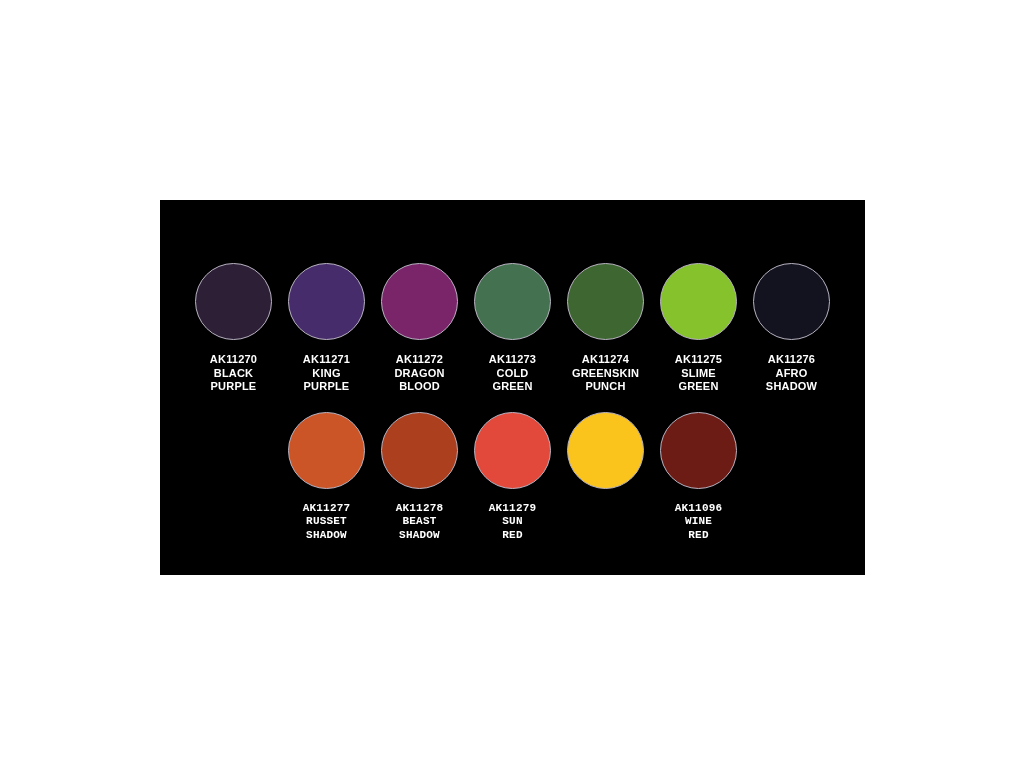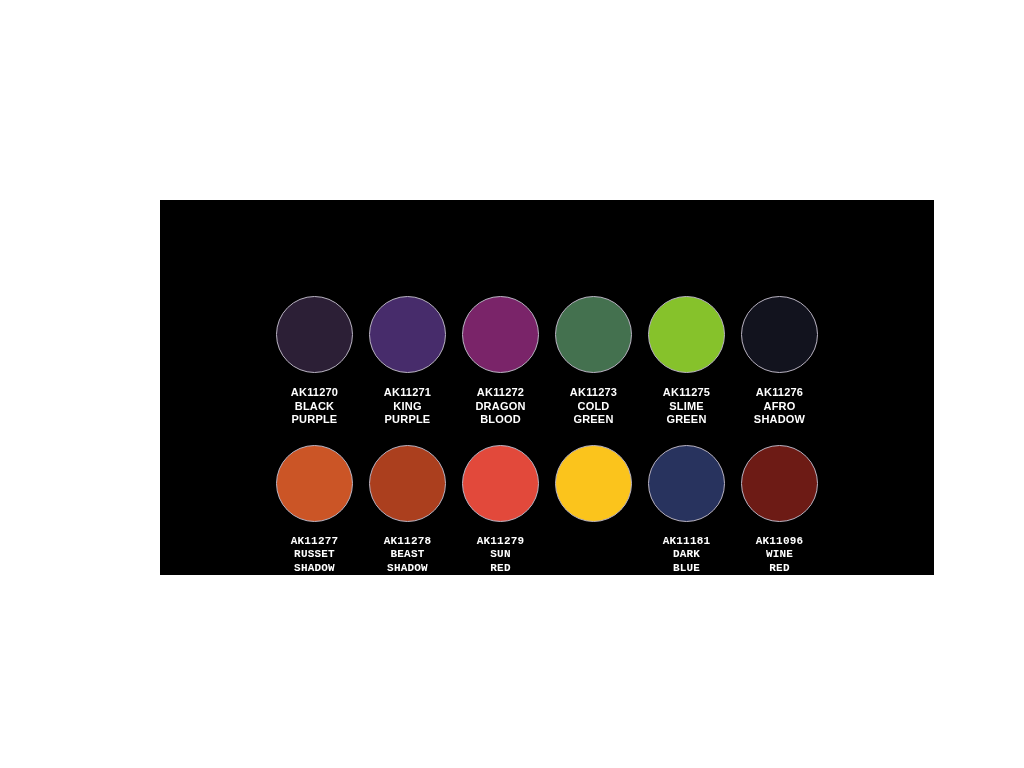--- a/index.html
+++ b/index.html
@@ -9,27 +9,27 @@
     height: 768px;
     background: #ffffff;
     font-family: "Liberation Sans", sans-serif;
     overflow: hidden;
   }
 
   #board {
     position: absolute;
     left: 160px;
     top: 200px;
-    width: 774px;
+    width: 705px;
     height: 375px;
     background: #000000;
     box-sizing: border-box;
     display: flex;
     flex-direction: column;
-    justify-content: flex-end;
+    justify-content: center;
     align-items: center;
     padding-top: 30px;
   }
 
   .swatch-row {
     display: flex;
     flex-direction: row;
     justify-content: center;
     align-items: flex-start;
     width: 100%;
@@ -108,20 +108,28 @@
       </div>
       <div class="swatch-cell">
         <div class="dot" style="background-color: rgb(68, 113, 79);"></div>
         <div class="caption">
           <span class="code">AK11273</span>
           <span class="pname">COLD
 GREEN</span>
         </div>
       </div>
       <div class="swatch-cell">
+        <div class="dot" style="background-color: rgb(62, 102, 48);"></div>
+        <div class="caption">
+          <span class="code">AK11274</span>
+          <span class="pname">GREENSKIN
+PUNCH</span>
+        </div>
+      </div>
+      <div class="swatch-cell">
         <div class="dot" style="background-color: rgb(134, 194, 43);"></div>
         <div class="caption">
           <span class="code">AK11275</span>
           <span class="pname">SLIME
 GREEN</span>
         </div>
       </div>
       <div class="swatch-cell">
         <div class="dot" style="background-color: rgb(18, 19, 30);"></div>
         <div class="caption">
@@ -153,28 +161,20 @@
         <div class="caption">
           <span class="code">AK11279</span>
           <span class="pname">SUN
 RED</span>
         </div>
       </div>
       <div class="swatch-cell">
         <div class="dot" style="background-color: rgb(251, 196, 28);"></div>
       </div>
       <div class="swatch-cell">
-        <div class="dot" style="background-color: rgb(40, 51, 94);"></div>
-        <div class="caption">
-          <span class="code">AK11181</span>
-          <span class="pname">DARK
-BLUE</span>
-        </div>
-      </div>
-      <div class="swatch-cell">
         <div class="dot" style="background-color: rgb(109, 27, 21);"></div>
         <div class="caption">
           <span class="code">AK11096</span>
           <span class="pname">WINE
 RED</span>
         </div>
       </div>
     </div>
 </div>
 

